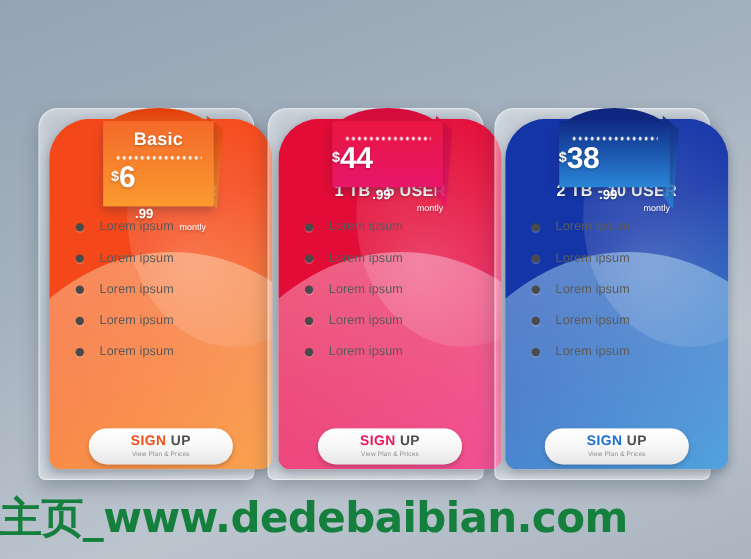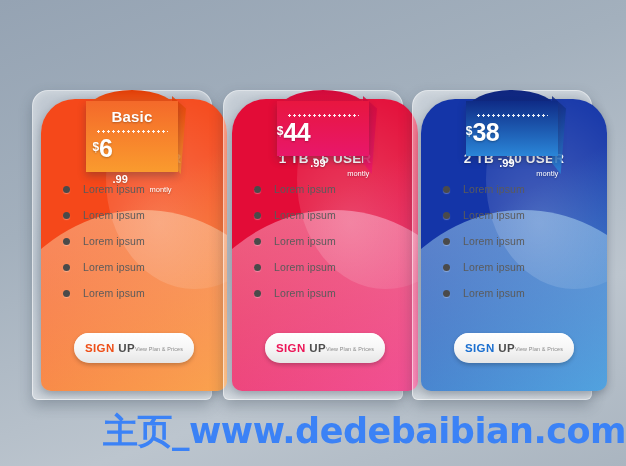--- a/index.html
+++ b/index.html
@@ -116,28 +116,29 @@
     color: #5b5b5b;
     font-size: 10.5px;
     letter-spacing: 0.1px;
   }
 
   
   .signup-btn {
     position: absolute;
     left: 50%;
     transform: translateX(-50%);
-    bottom: 28px;
+    bottom: 4px;
     width: 120px;
     height: 30px;
     border-radius: 15px;
     background: linear-gradient(180deg, #ffffff 0%, #f7f7f7 48%, #e6e6e6 100%);
     border: none;
     box-shadow: 0 2px 4px rgba(0,0,0,0.22), inset 0 1px 0 rgba(255,255,255,0.9);
     display: flex;
+    flex-direction: column;
     align-items: center;
     justify-content: center;
     cursor: pointer;
     padding: 0;
   }
   .signup-main { font-size: 11.5px; font-weight: bold; letter-spacing: 0.4px; line-height: 1.05; }
   .signup-main .sign { }
   .signup-main .up { color: #4d4d4d; }
   .signup-sub { font-size: 5.4px; color: #8a8a8a; letter-spacing: 0.15px; margin-top: 1px; }
 
@@ -202,22 +203,22 @@
   .price-right { display: flex; flex-direction: column; align-items: flex-start; margin-top: 1px; }
   .cents { font-size: 11px; font-weight: bold; line-height: 1; margin-top: 36px; }
   .period { font-size: 7.5px; line-height: 1; margin-top: 1px; padding-left: 37px; }
 
   
   #watermark {
     position: absolute;
     left: 0;
     top: 408px;
     width: 626px;
-    text-align: right;
-    color: #3b82f6;
+    text-align: left;
+    color: #15803d;
     font-size: 35px;
     font-weight: bold;
     letter-spacing: -0.5px;
     font-family: "DejaVu Sans", sans-serif;
     white-space: nowrap;
   }
 </style>
 </head>
 <body>
 

